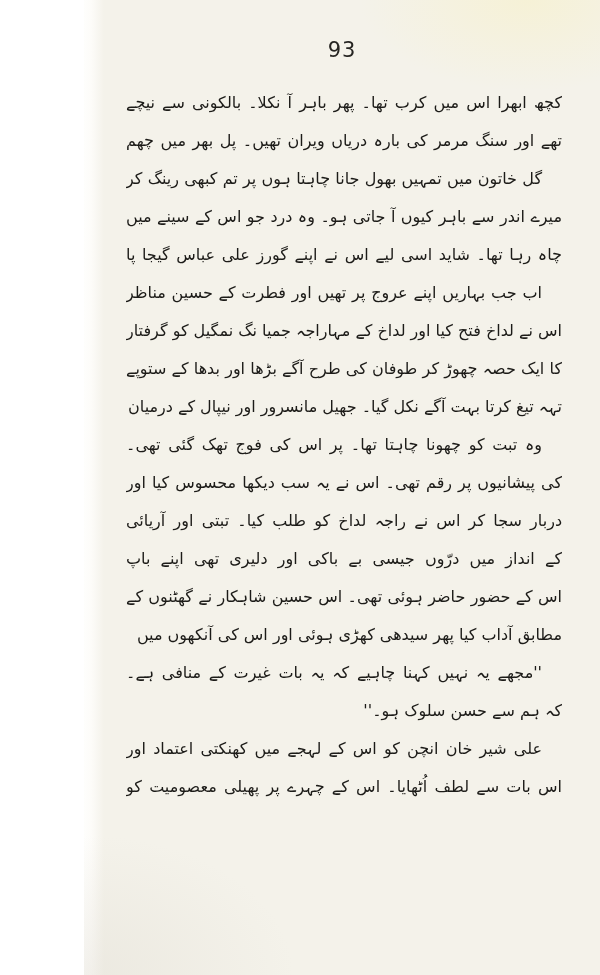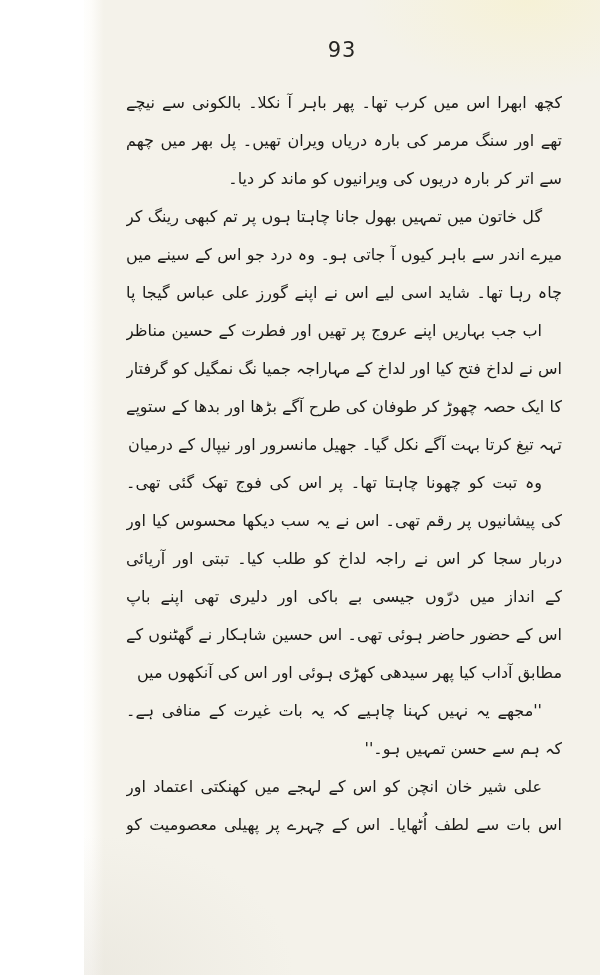--- a/index.html
+++ b/index.html
@@ -56,21 +56,20 @@
 
 <div class="page">
 
   <div class="page-number">93</div>
 
   <div class="text-block">
 
     <div class="para">
       <div class="line j">کچھ ابھرا اس میں کرب تھا۔ پھر باہر آ نکلا۔ بالکونی سے نیچے جھانکا۔ چہار باغ میں فوارے چلتے</div>
       <div class="line j">تھے اور سنگ مرمر کی بارہ دریاں ویران تھیں۔ پل بھر میں چھم چھم کرتی پھول شہزادی نے فضا</div>
-      <div class="line e">سے اتر کر بارہ دریوں کی ویرانیوں کو ماند کر دیا۔</div>
     </div>
 
 
     <div class="para">
       <div class="line j ind">گل خاتون میں تمہیں بھول جانا چاہتا ہوں پر تم کبھی رینگ کر اور کبھی کدکڑے لگاتی</div>
       <div class="line j">میرے اندر سے باہر کیوں آ جاتی ہو۔ وہ درد جو اس کے سینے میں کہیں اُٹھا تھا۔ اب آنکھوں میں اُترنا</div>
       <div class="line j">چاہ رہا تھا۔ شاید اسی لیے اس نے اپنے گورز علی عباس گیجا پا کو بلایا اور اس کے ساتھ مصروف ہو گیا۔</div>
     </div>
 
     <div class="para">
@@ -84,21 +83,21 @@
       <div class="line j ind">وہ تبت کو چھونا چاہتا تھا۔ پر اس کی فوج تھک گئی تھی۔ واپس لوٹ جانے کی خواہش ان</div>
       <div class="line j">کی پیشانیوں پر رقم تھی۔ اس نے یہ سب دیکھا محسوس کیا اور لوٹا لداخ کے دارالخلافہ لیہ میں</div>
       <div class="line j">دربار سجا کر اس نے راجہ لداخ کو طلب کیا۔ تبتی اور آریائی حسن کی آمیزش کی حامل شہزادی جس</div>
       <div class="line j">کے انداز میں درّوں جیسی بے باکی اور دلیری تھی اپنے باپ مہاراجہ جمیا نگ نمگیل کا بازو تھامے</div>
       <div class="line j">اس کے حضور حاضر ہوئی تھی۔ اس حسین شاہکار نے گھٹنوں کے بل جھک کر اسے مقامی رواج کے</div>
       <div class="line e">مطابق آداب کیا پھر سیدھی کھڑی ہوئی اور اس کی آنکھوں میں آنکھیں ڈال کر بولی۔</div>
     </div>
 
     <div class="para">
       <div class="line j ind">''مجھے یہ نہیں کہنا چاہیے کہ یہ بات غیرت کے منافی ہے۔ مگر مجبور ہوں اور چاہتی ہوں</div>
-      <div class="line e">کہ ہم سے حسن تمہیں ہو۔''</div>
+      <div class="line e">کہ ہم سے حسن سلوک ہو۔''</div>
     </div>
 
     <div class="para">
       <div class="line j ind">علی شیر خان انچن کو اس کے لہجے میں کھنکتی اعتماد اور یقین کی جھنکار پسند آئی تھی۔ اس نے</div>
       <div class="line j">اس بات سے لطف اُٹھایا۔ اس کے چہرے پر پھیلی معصومیت کو شوق و دلچسپی سے دیکھا تھا اور کہا تھا۔</div>
     </div>
 
   </div>
 </div>
 

